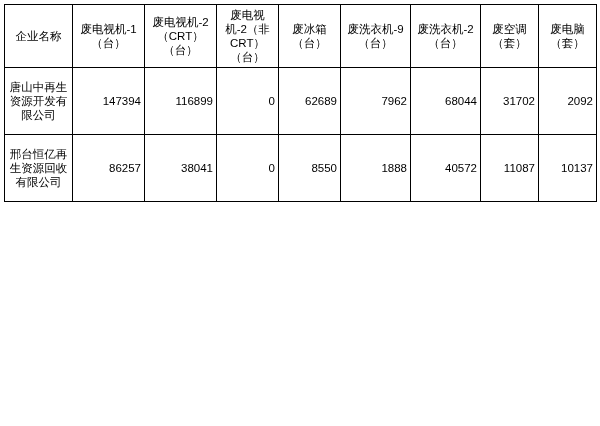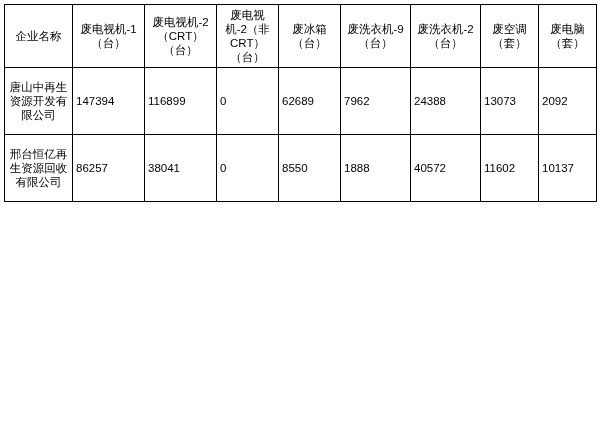--- a/index.html
+++ b/index.html
@@ -46,21 +46,21 @@
   }
   table.data-table tbody td {
     height: 62px;
   }
   td.name-cell {
     text-align: center;
     padding-left: 6px;
     padding-right: 2px;
   }
   td.num-cell {
-    text-align: left;
+    text-align: right;
     padding-right: 8px;
   }
   
   col.c0 { width: 68px; }
   col.c1 { width: 72px; }
   col.c2 { width: 72px; }
   col.c3 { width: 62px; }
   col.c4 { width: 62px; }
   col.c5 { width: 70px; }
   col.c6 { width: 70px; }
@@ -97,30 +97,30 @@
       </tr>
     </thead>
     <tbody>
       <tr>
         <td class="name-cell">唐山中再生资源开发有限公司</td>
         <td class="num-cell">147394</td>
         <td class="num-cell">116899</td>
         <td class="num-cell">0</td>
         <td class="num-cell">62689</td>
         <td class="num-cell">7962</td>
-        <td class="num-cell">24388</td>
-        <td class="num-cell">13073</td>
+        <td class="num-cell">68044</td>
+        <td class="num-cell">31702</td>
         <td class="num-cell">2092</td>
       </tr>
       <tr>
         <td class="name-cell">邢台恒亿再生资源回收有限公司</td>
         <td class="num-cell">86257</td>
         <td class="num-cell">38041</td>
         <td class="num-cell">0</td>
         <td class="num-cell">8550</td>
         <td class="num-cell">1888</td>
         <td class="num-cell">40572</td>
-        <td class="num-cell">11602</td>
+        <td class="num-cell">11087</td>
         <td class="num-cell">10137</td>
       </tr>
     </tbody>
   </table>
 </div>
 
 </body></html>

